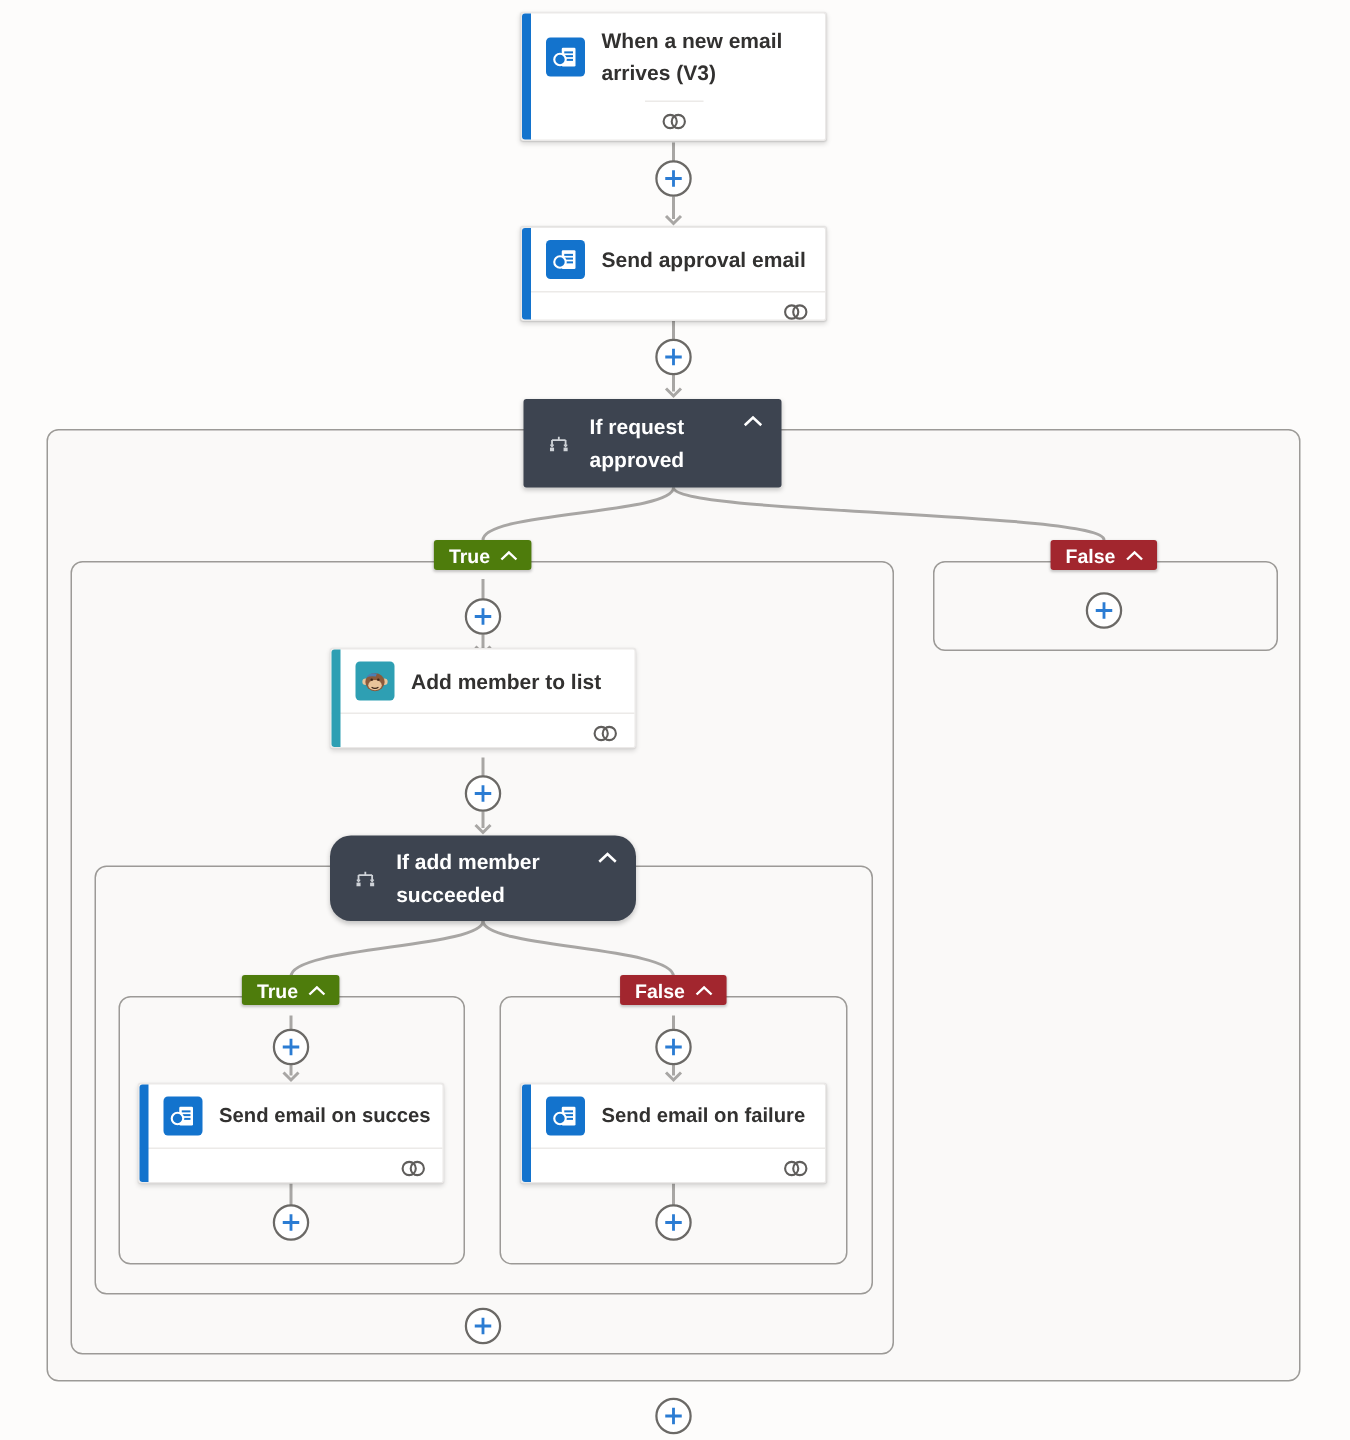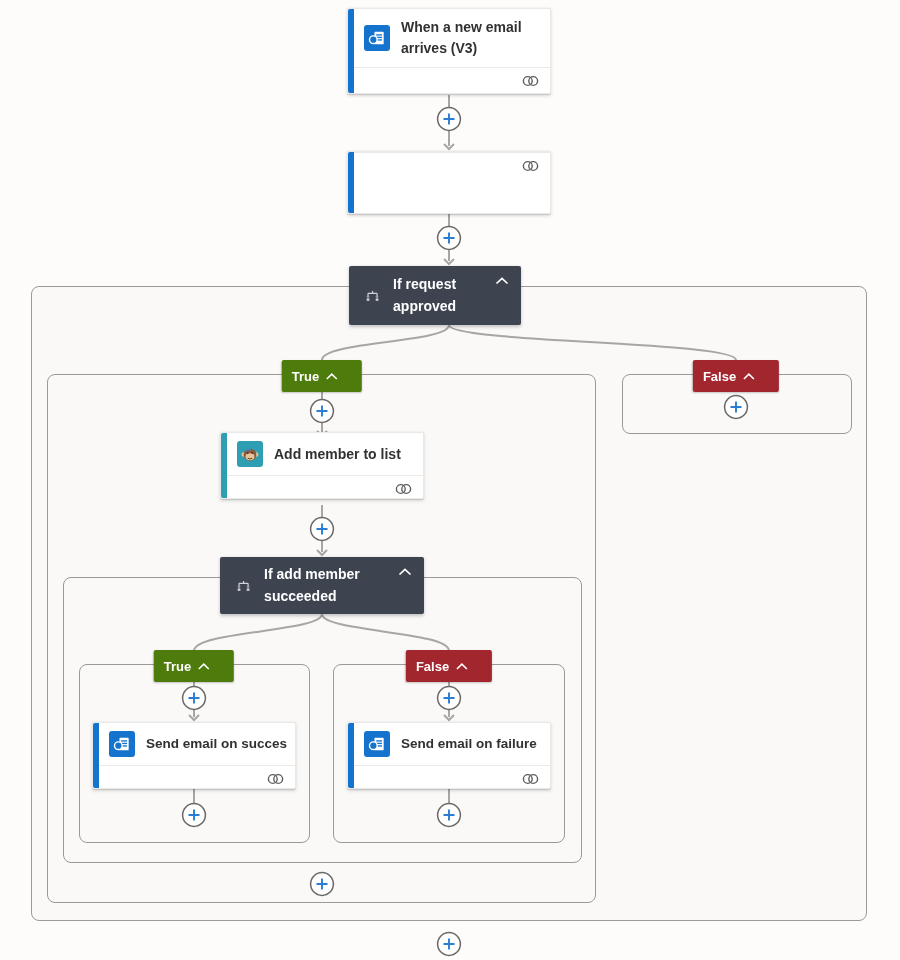--- a/index.html
+++ b/index.html
@@ -50,23 +50,23 @@
     box-shadow:0 1.6px 3.6px rgba(0,0,0,.22);
     display:flex;align-items:center;gap:13px;
     padding:0 30px 0 16px;
     z-index:2;box-sizing:border-box;color:#fff;
   }
   .cond .ctitle{font-size:14px;font-weight:600;line-height:1.55;}
   .cond .chev{position:absolute;top:11px;right:12px;line-height:0;}
 
   
   .badge{
-    position:absolute;height:32px;
+    position:absolute;height:20px;
     display:inline-flex;align-items:center;gap:7px;
-    padding:0 24px 0 10px;border-radius:2px;
+    padding:0 9px 0 10px;border-radius:2px;
     color:#fff;font-size:13px;font-weight:700;
     z-index:3;transform:translateX(-50%);
     box-shadow:0 1px 2px rgba(0,0,0,.22);
   }
   .badge.true{background:var(--true-badge,#4e7c0c);}
   .badge.false{background:var(--false-badge,#a2262e);text-align:right;}
 
   
   .plus{position:absolute;width:26px;height:26px;z-index:3;cursor:pointer;line-height:0;}
 </style>
@@ -102,21 +102,21 @@
     <path class="line" d="M194 677 V687"></path>
     <path class="line" d="M194 710 V717"></path>
     <polyline class="arrow" points="189,715 194,720 199,715"></polyline>
     <path class="line" d="M449 677 V687"></path>
     <path class="line" d="M449 710 V717"></path>
     <polyline class="arrow" points="444,715 449,720 454,715"></polyline>
     <path class="line" d="M194 789 V804"></path>
     <path class="line" d="M449 789 V804"></path>
   </svg>
 
-  <div class="card" style="left:347px;top:8px;width:204px;height:86px;">
+  <div class="card" style="left:347px;top:8px;width:204px;height:86px;align-items:center;">
     <div class="accent" style="background:var(--outlook-blue,#1373cd);"></div>
     <div class="head">
       <div class="tile" style="background:var(--outlook-blue,#1373cd);">
         <svg width="20" height="20" viewBox="0 0 24 24">
           <rect x="9" y="4.5" width="11" height="15" rx="1" fill="#fff"></rect>
           <rect x="11" y="7.5" width="7" height="1.6" fill="#1373cd"></rect>
           <rect x="11" y="10.5" width="7" height="1.6" fill="#1373cd"></rect>
           <rect x="11" y="13.5" width="7" height="1.6" fill="#1373cd"></rect>
           <circle cx="7.6" cy="14" r="4.6" fill="#1373cd" stroke="#fff" stroke-width="1.7"></circle>
         </svg>
@@ -133,20 +133,32 @@
 
   <div class="plus" style="left:436px;top:106px;">
     <svg width="26" height="26" viewBox="0 0 26 26">
       <circle cx="13" cy="13" r="11.4" fill="#fff" stroke="var(--plus-ring,#6b6966)" stroke-width="1.5"></circle>
       <path d="M13 7.5 V18.5 M7.5 13 H18.5" stroke="var(--plus-blue,#2b7cd3)" stroke-width="1.9"></path>
     </svg>
   </div>
 
   <div class="card" style="left:347px;top:151px;width:204px;height:63px;">
     <div class="accent" style="background:var(--outlook-blue,#1373cd);"></div>
+    <div class="head">
+      <div class="tile" style="background:var(--outlook-blue,#1373cd);">
+        <svg width="20" height="20" viewBox="0 0 24 24">
+          <rect x="9" y="4.5" width="11" height="15" rx="1" fill="#fff"></rect>
+          <rect x="11" y="7.5" width="7" height="1.6" fill="#1373cd"></rect>
+          <rect x="11" y="10.5" width="7" height="1.6" fill="#1373cd"></rect>
+          <rect x="11" y="13.5" width="7" height="1.6" fill="#1373cd"></rect>
+          <circle cx="7.6" cy="14" r="4.6" fill="#1373cd" stroke="#fff" stroke-width="1.7"></circle>
+        </svg>
+      </div>
+      <div class="title one">Send approval email</div>
+    </div>
     <div class="foot">
       <svg width="19" height="14" viewBox="0 0 19 14">
         <circle cx="6.8" cy="7" r="4.4" fill="none" stroke="#605e5c" stroke-width="1.4"></circle>
         <circle cx="12.2" cy="7" r="4.4" fill="none" stroke="#605e5c" stroke-width="1.4"></circle>
       </svg>
     </div>
   </div>
 
   <div class="plus" style="left:436px;top:225px;">
     <svg width="26" height="26" viewBox="0 0 26 26">
@@ -223,21 +235,21 @@
     </div>
   </div>
 
   <div class="plus" style="left:309px;top:516px;">
     <svg width="26" height="26" viewBox="0 0 26 26">
       <circle cx="13" cy="13" r="11.4" fill="#fff" stroke="var(--plus-ring,#6b6966)" stroke-width="1.5"></circle>
       <path d="M13 7.5 V18.5 M7.5 13 H18.5" stroke="var(--plus-blue,#2b7cd3)" stroke-width="1.9"></path>
     </svg>
   </div>
 
-  <div class="cond" style="left:220px;top:557px;width:204px;height:57px;">
+  <div class="cond" style="left:220px;top:557px;width:204px;height:57px;border-radius:14px;">
     <svg width="20" height="20" viewBox="0 0 20 20">
       <path d="M10 3.5 V6.5 M4 6.5 H16 M4 6.5 V11 M16 6.5 V11" stroke="#cfd3d8" stroke-width="1.6" fill="none"></path>
       <path d="M2.6 10.5 L4 12.3 L5.4 10.5 M14.6 10.5 L16 12.3 L17.4 10.5" stroke="#cfd3d8" stroke-width="1.2" fill="none"></path>
       <rect x="2.2" y="13.2" width="3.6" height="3.2" fill="#cfd3d8"></rect>
       <rect x="14.2" y="13.2" width="3.6" height="3.2" fill="#cfd3d8"></rect>
     </svg>
     <div class="ctitle">If add member succeeded</div>
     <div class="chev">
       <svg width="14" height="8" viewBox="0 0 14 8">
           <path d="M1.5 6.5 L7 1.3 L12.5 6.5" stroke="#fff" stroke-width="1.7" fill="none"></path>

